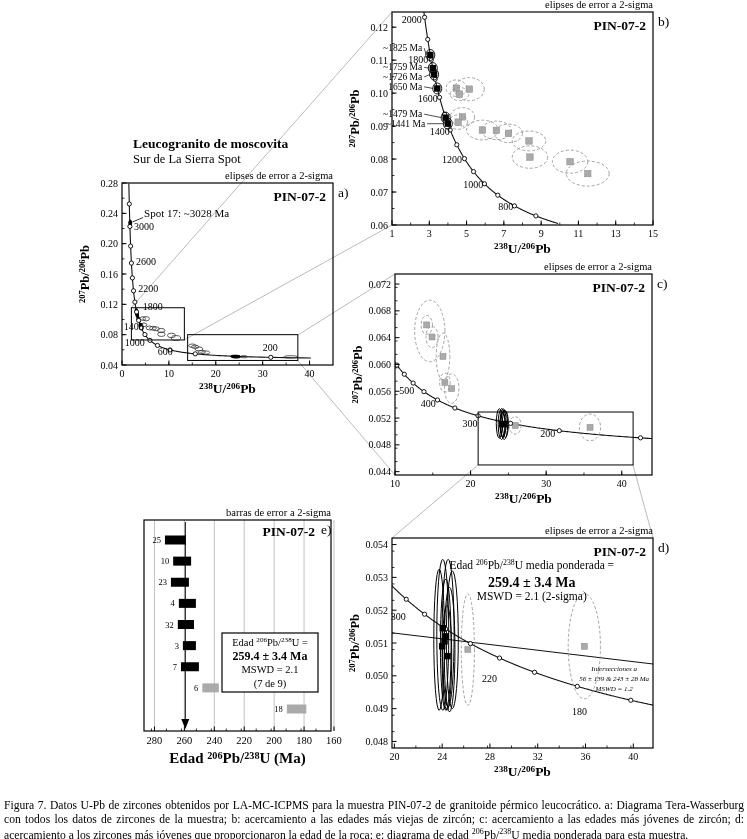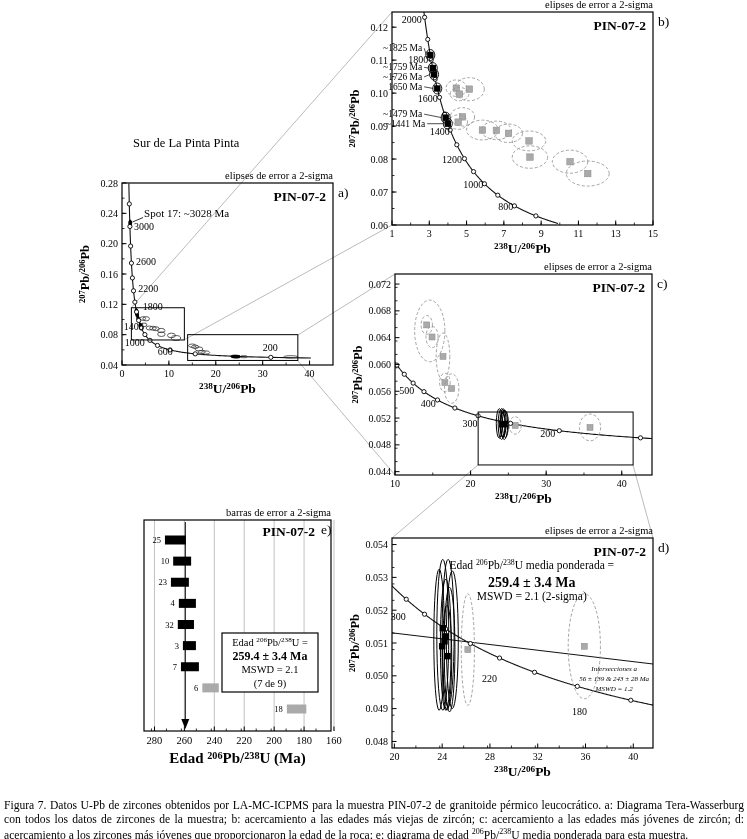--- a/index.html
+++ b/index.html
@@ -528,16 +528,17 @@
         <text x="315" y="536" font-size="13.5" text-anchor="end" font-family="&quot;Liberation Serif&quot;,&quot;DejaVu Serif&quot;,serif" font-weight="bold"><tspan>PIN-07-2</tspan></text>
         <text x="321" y="534" font-size="13.5" text-anchor="start" font-family="&quot;Liberation Serif&quot;,&quot;DejaVu Serif&quot;,serif"><tspan>e)</tspan></text>
         <rect x="222" y="633" width="96" height="59" fill="#fff" stroke="#000" stroke-width="1.2"></rect>
         <text x="270" y="646" font-size="10.5" text-anchor="middle" font-family="&quot;Liberation Serif&quot;,&quot;DejaVu Serif&quot;,serif"><tspan>Edad </tspan><tspan font-size="68%" dy="-4">206</tspan><tspan dy="4">Pb/</tspan><tspan font-size="68%" dy="-4">238</tspan><tspan dy="4">U =</tspan></text>
         <text x="270" y="659.5" font-size="12" text-anchor="middle" font-family="&quot;Liberation Serif&quot;,&quot;DejaVu Serif&quot;,serif" font-weight="bold"><tspan>259.4 ± 3.4 Ma</tspan></text>
         <text x="270" y="673" font-size="10.5" text-anchor="middle" font-family="&quot;Liberation Serif&quot;,&quot;DejaVu Serif&quot;,serif"><tspan>MSWD = 2.1</tspan></text>
         <text x="270" y="686.5" font-size="10.5" text-anchor="middle" font-family="&quot;Liberation Serif&quot;,&quot;DejaVu Serif&quot;,serif"><tspan>(7 de 9)</tspan></text>
       </g>
     </svg>
   <div class="fig-title">
-    <div class="t2">Sur de La Pinta Pinta</div>
+    <div class="t1">Leucogranito de moscovita</div>
+    <div class="t2">Sur de La Sierra Spot</div>
   </div>
   <p id="caption">Figura 7. Datos U-Pb de zircones obtenidos por LA-MC-ICPMS para la muestra PIN-07-2 de granitoide pérmico leucocrático. a: Diagrama Tera-Wasserburg con todos los datos de zircones de la muestra; b: acercamiento a las edades más viejas de zircón; c: acercamiento a las edades más jóvenes de zircón; d: acercamiento a los zircones más jóvenes que proporcionaron la edad de la roca; e: diagrama de edad <sup>206</sup>Pb/<sup>238</sup>U media ponderada para esta muestra.</p>
 </div>
 
 </body></html>

